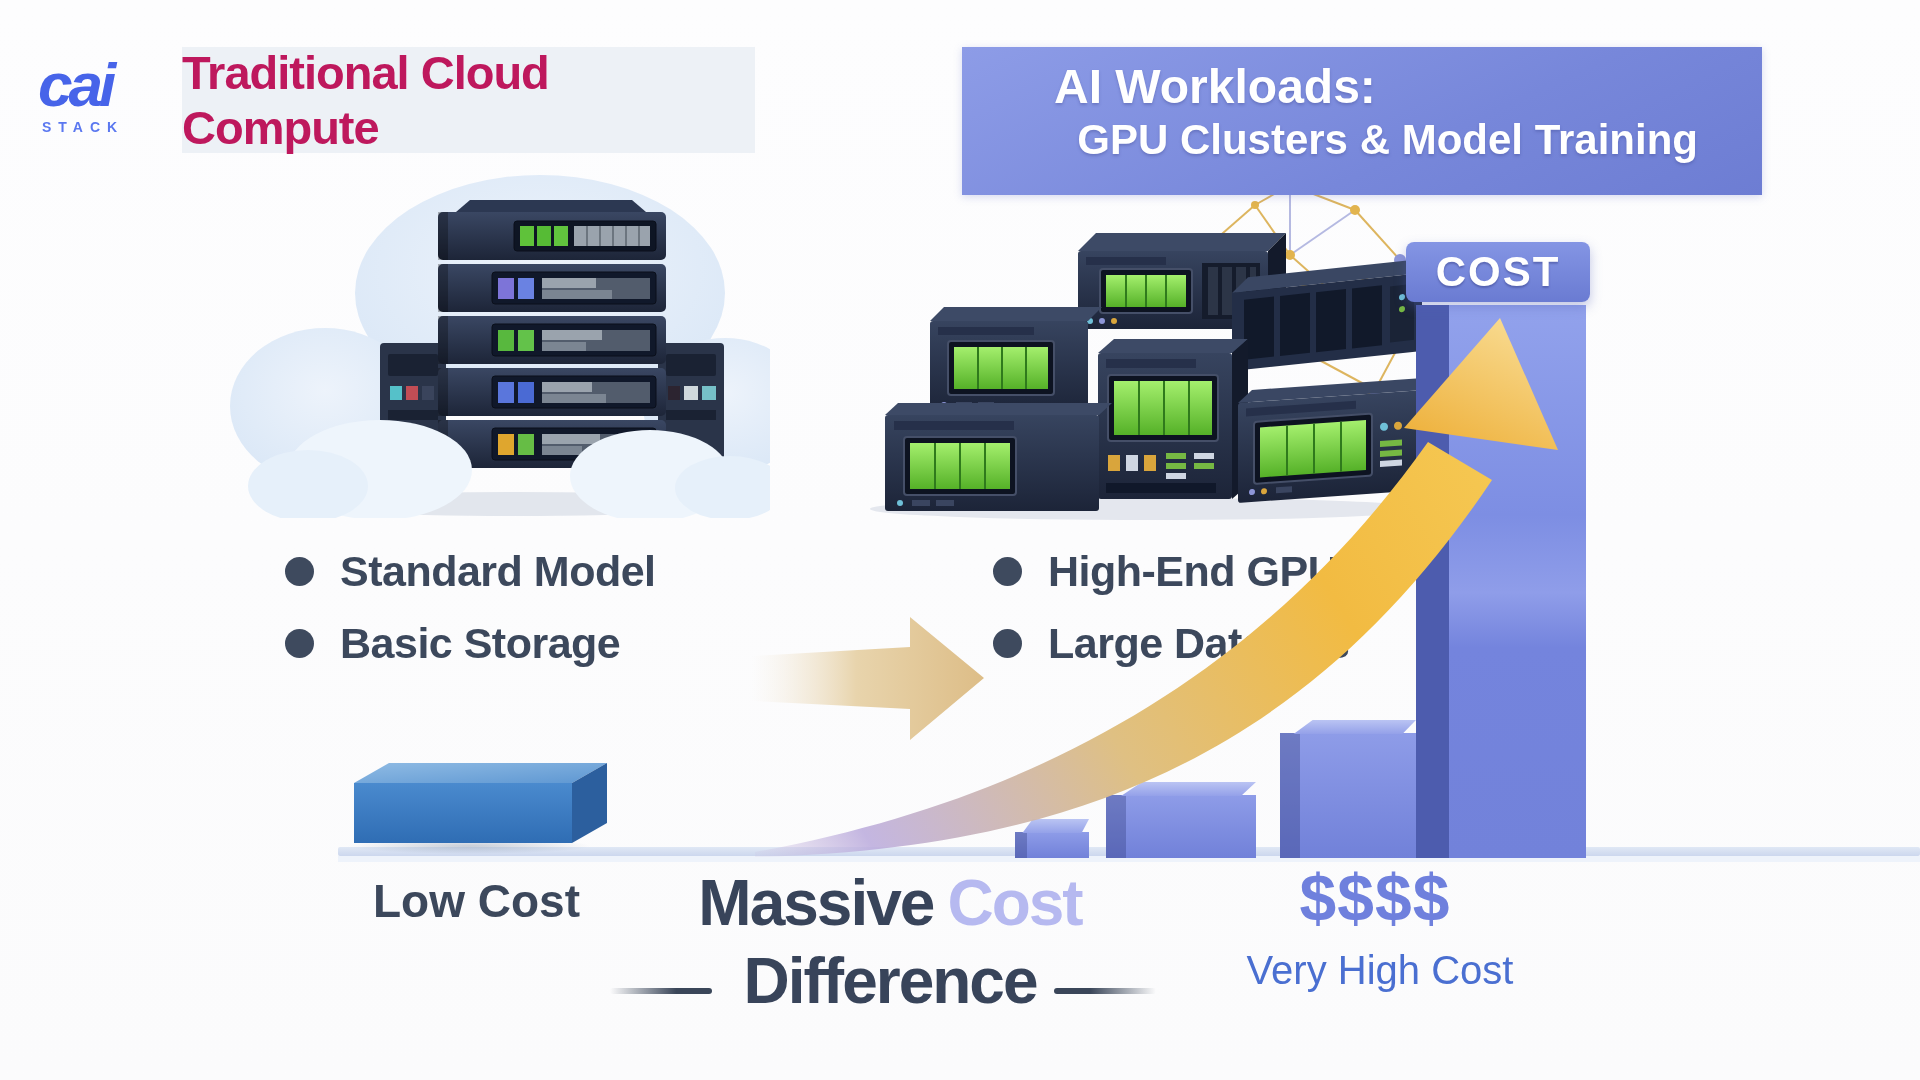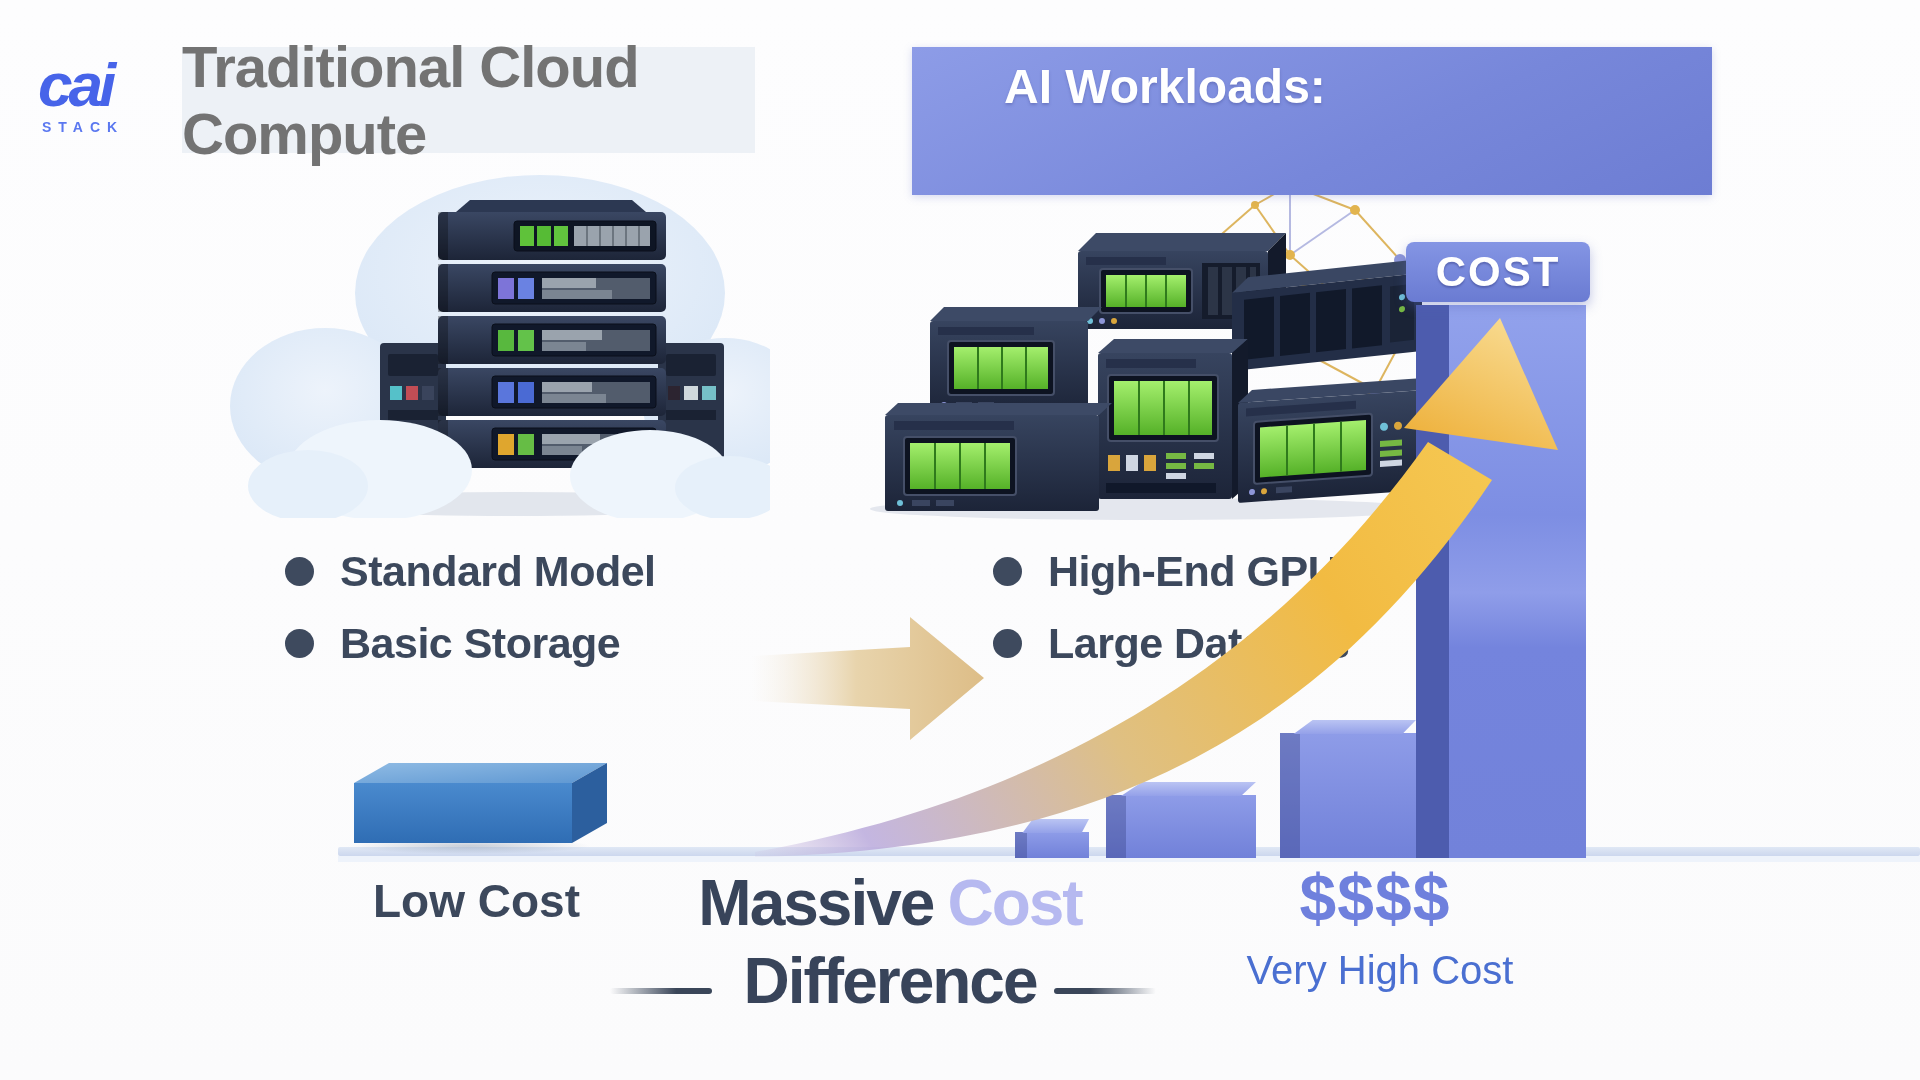--- a/index.html
+++ b/index.html
@@ -9,22 +9,22 @@
   .abs{position:absolute;}
 
   
   .logo{left:26px;top:54px;z-index:6;text-align:center;}
   .logo-script{font-size:62px;font-style:italic;font-weight:bold;color:#4764e9;letter-spacing:-4px;line-height:1;}
   .logo-sub{font-size:14px;letter-spacing:7px;color:#5b78f0;font-weight:bold;margin-top:3px;margin-left:16px;}
 
   
   .hdr-left{left:182px;top:47px;width:573px;height:106px;background:#edf1f6;z-index:3;
             display:flex;align-items:center;justify-content:center;
-            font-size:58px;font-weight:bold;color:#737373;letter-spacing:-1px;}
-  .hdr-right{left:912px;top:47px;width:800px;height:148px;z-index:3;color:#fff;
+            font-size:47px;font-weight:bold;color:#be185d;letter-spacing:-1px;}
+  .hdr-right{left:962px;top:47px;width:800px;height:148px;z-index:3;color:#fff;
              background:linear-gradient(155deg,#8d9ce7 0%,#7787da 60%,#6d7dd3 100%);
              box-shadow:0 2px 8px rgba(100,115,200,.25);}
   .hdr-r1{margin:12px 0 0 92px;font-size:48px;font-weight:bold;text-shadow:0 2px 3px rgba(60,70,140,.35);}
   .hdr-r2{margin:2px 64px 0 0;text-align:right;font-size:42px;font-weight:bold;text-shadow:0 2px 3px rgba(60,70,140,.35);}
 
   
   .illus-left{left:230px;top:158px;width:540px;height:360px;z-index:2;}
   .illus-right{left:790px;top:165px;width:660px;height:355px;z-index:2;}
 
   
@@ -94,20 +94,21 @@
   <div class="abs logo">
     <div class="logo-script">cai</div>
     <div class="logo-sub">STACK</div>
   </div>
 
   <div class="abs hdr-left">
     <span>Traditional Cloud Compute</span>
   </div>
   <div class="abs hdr-right">
     <div class="hdr-r1">AI Workloads:</div>
+    <div class="hdr-r2">GPU Clusters &amp; Model Training</div>
   </div>
 
   <div class="abs illus-left">
     <svg width="540" height="360" viewBox="0 0 540 360">
       <defs>
         <linearGradient id="slabG" x1="0" y1="0" x2="0" y2="1">
           <stop offset="0" stop-color="#3a4763"></stop>
             <stop offset="1" stop-color="#1d2538"></stop>
         </linearGradient>
         <radialGradient id="cloudG" cx="50%" cy="40%" r="70%">

